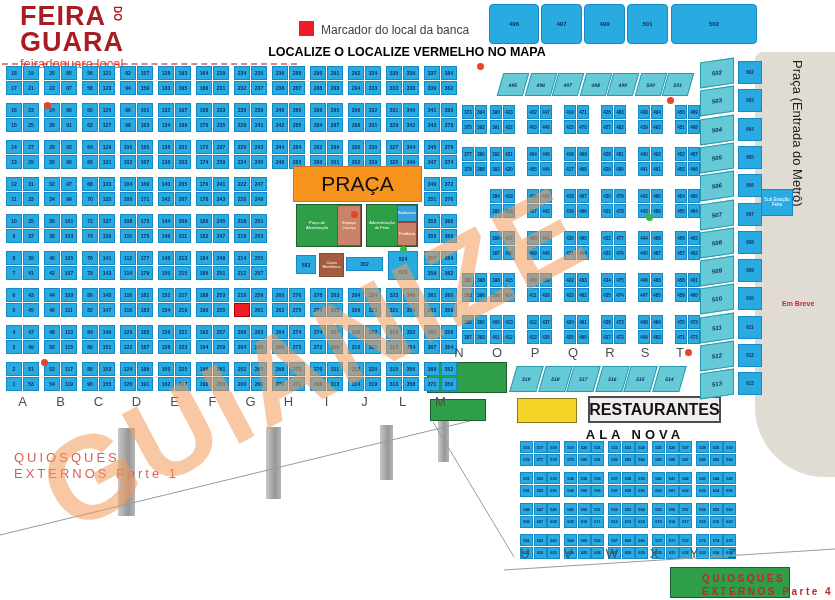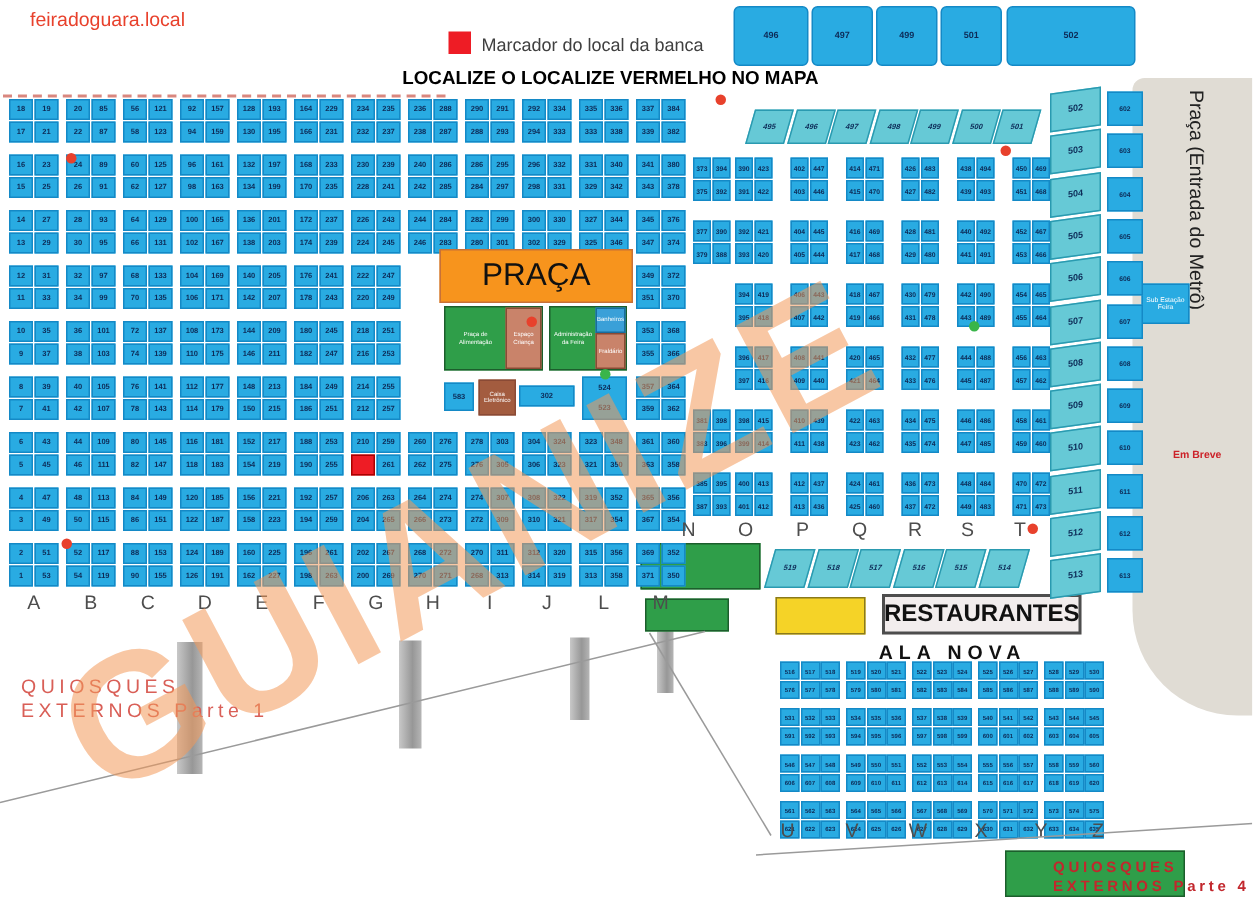--- a/index.html
+++ b/index.html
@@ -34,20 +34,25 @@
   svg.lines{position:absolute;left:0;top:0;z-index:5;}
 </style>
 </head>
 <body>
 
 <div class="map">
 
   <div class="watermark">GUIANIZE</div>
 
   <div class="abs" style="left:20px;top:4px;width:150px;">
+    <div style="position:relative;">
+      <div style="font-size:27px;font-weight:800;color:#a81d22;letter-spacing:1px;line-height:0.95;">FEIRA</div>
+      <div style="position:absolute;left:92px;top:2px;font-size:10px;font-weight:800;color:#a81d22;writing-mode:vertical-rl;">DO</div>
+      <div style="font-size:27px;font-weight:800;color:#a81d22;letter-spacing:1px;line-height:0.95;">GUARA</div>
+    </div>
     <div style="font-size:13px;color:#e8412c;margin-top:1px;">feiradoguara.local</div>
   </div>
   <div class="abs" style="left:2px;top:63px;width:295px;border-top:2px dashed #c0392b;opacity:.6;"></div>
 
   <div class="abs" style="left:299px;top:21px;width:15px;height:15px;background:#ee1c25;"></div>
   <div class="abs" style="left:321px;top:23px;font-size:12px;color:#404040;">Marcador do local da banca</div>
   <div class="abs" style="left:257px;top:45px;width:300px;text-align:center;font-size:12.5px;font-weight:bold;color:#000;">LOCALIZE O LOCALIZE VERMELHO NO MAPA</div>
 
   <div class="abs" style="left:755px;top:52px;width:80px;height:425px;background:#e0dcd4;border-radius:8px 0 0 70px;"></div>
   <div class="abs" style="left:790px;top:60px;height:280px;writing-mode:vertical-rl;font-size:13px;color:#222;">Praça (Entrada do Metrô)</div>

